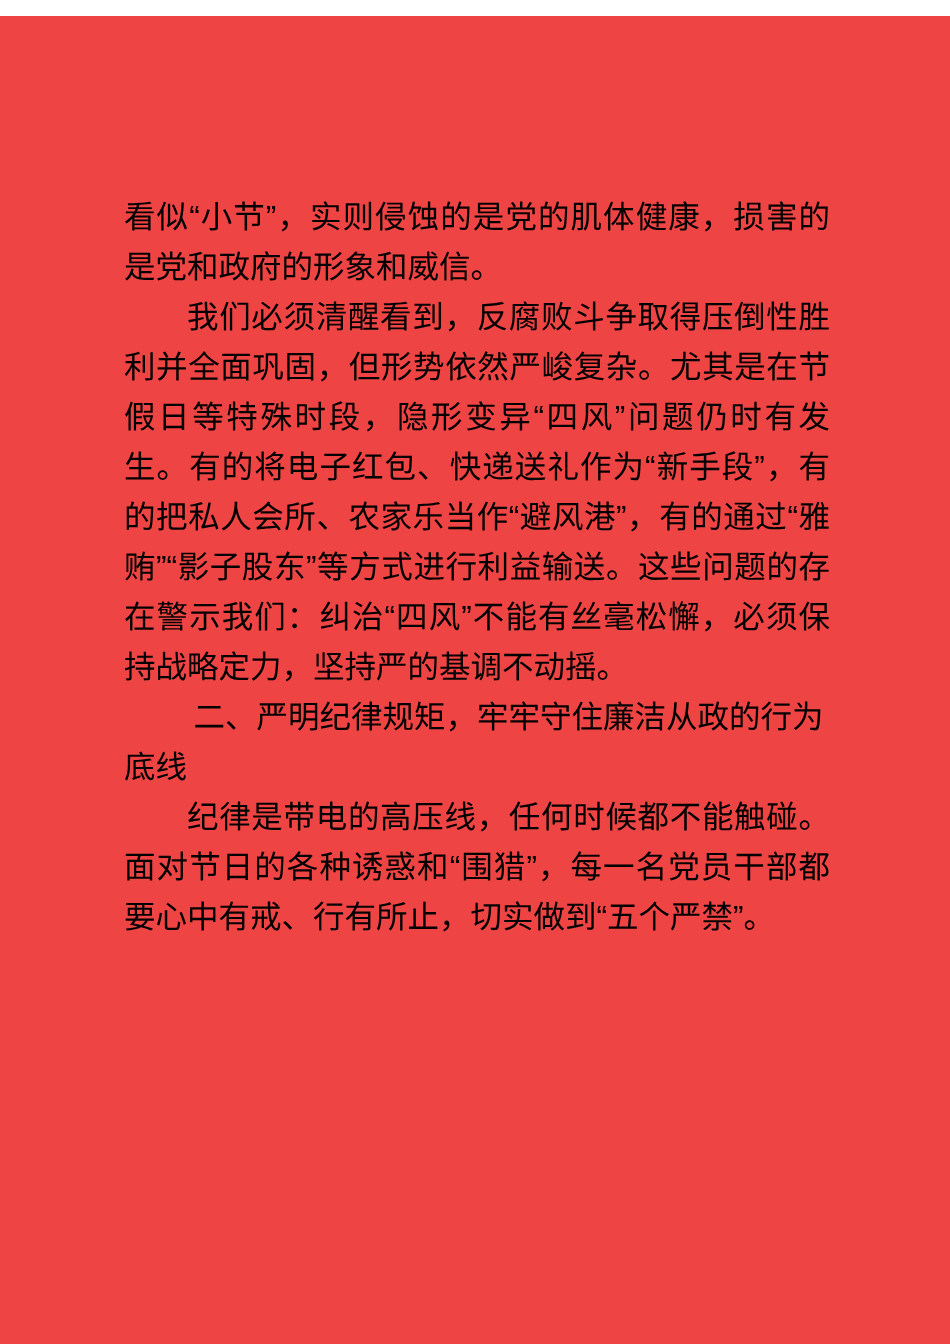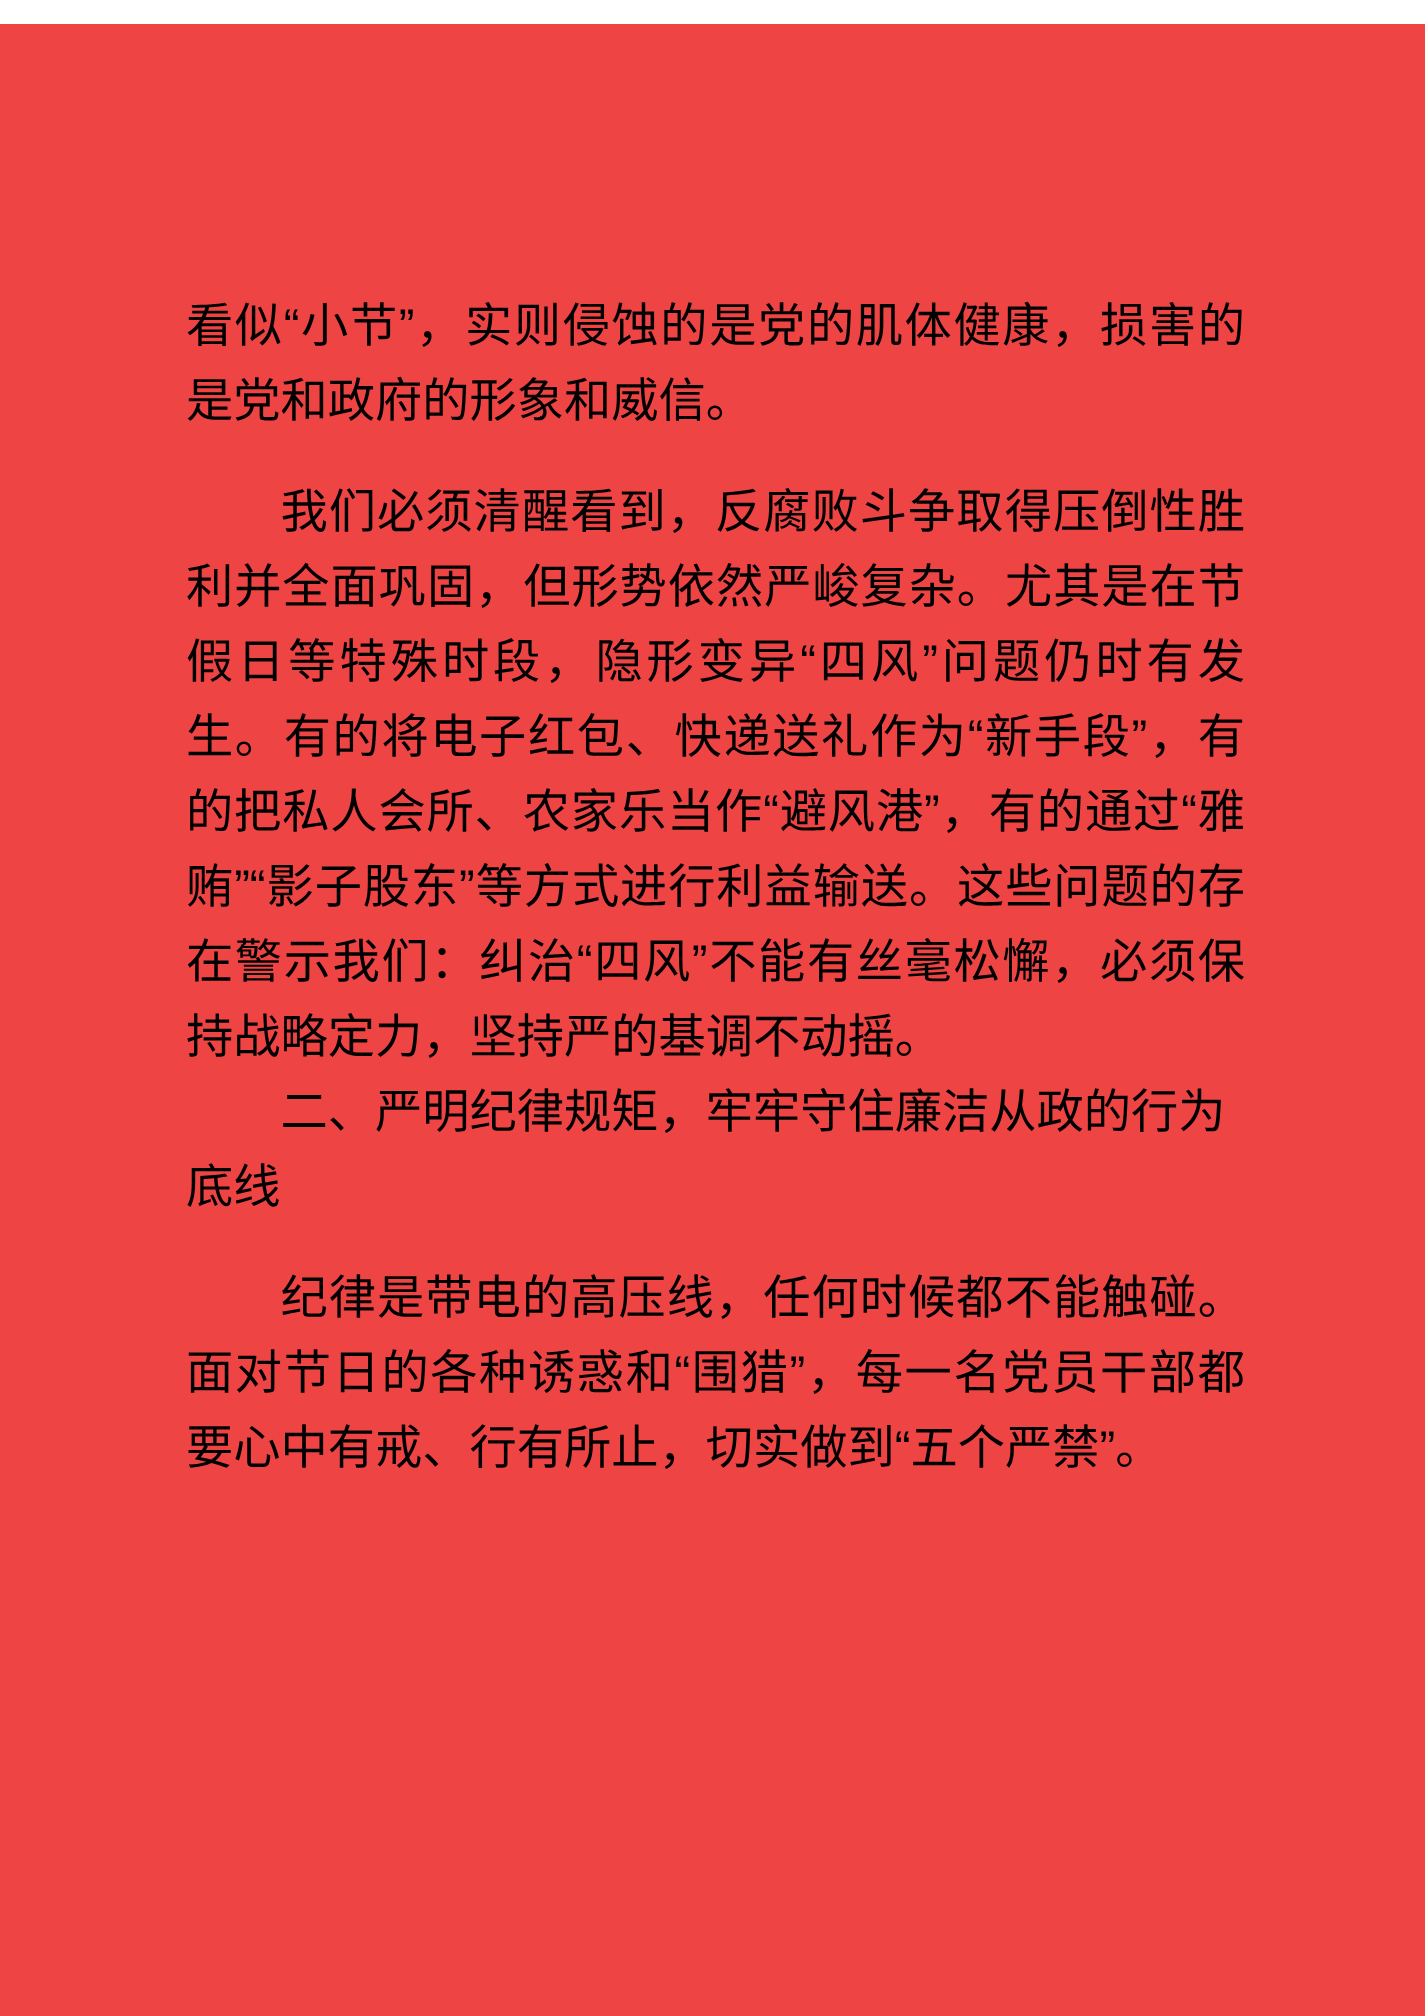--- a/index.html
+++ b/index.html
@@ -42,31 +42,30 @@
     text-align: justify;
     text-justify: inter-ideograph;
     text-align-last: left;
     letter-spacing: 0px;
     white-space: normal;
     word-break: break-all;
   }
 
   .para.indent {
     text-indent: 63px;
-    margin-top: 24px;
   }
 
   .para.noindent {
     text-indent: 0;
   }
 
   
   .para.heading {
     text-indent: 63px;
-    text-align: left;
+    text-align: center;
   }
 </style>
 </head>
 <body>
 
 <div class="page">
 
   <div class="text-body">
 
     <p class="para noindent">看似“小节”，实则侵蚀的是党的肌体健康，损害的是党和政府的形象和威信。</p>

